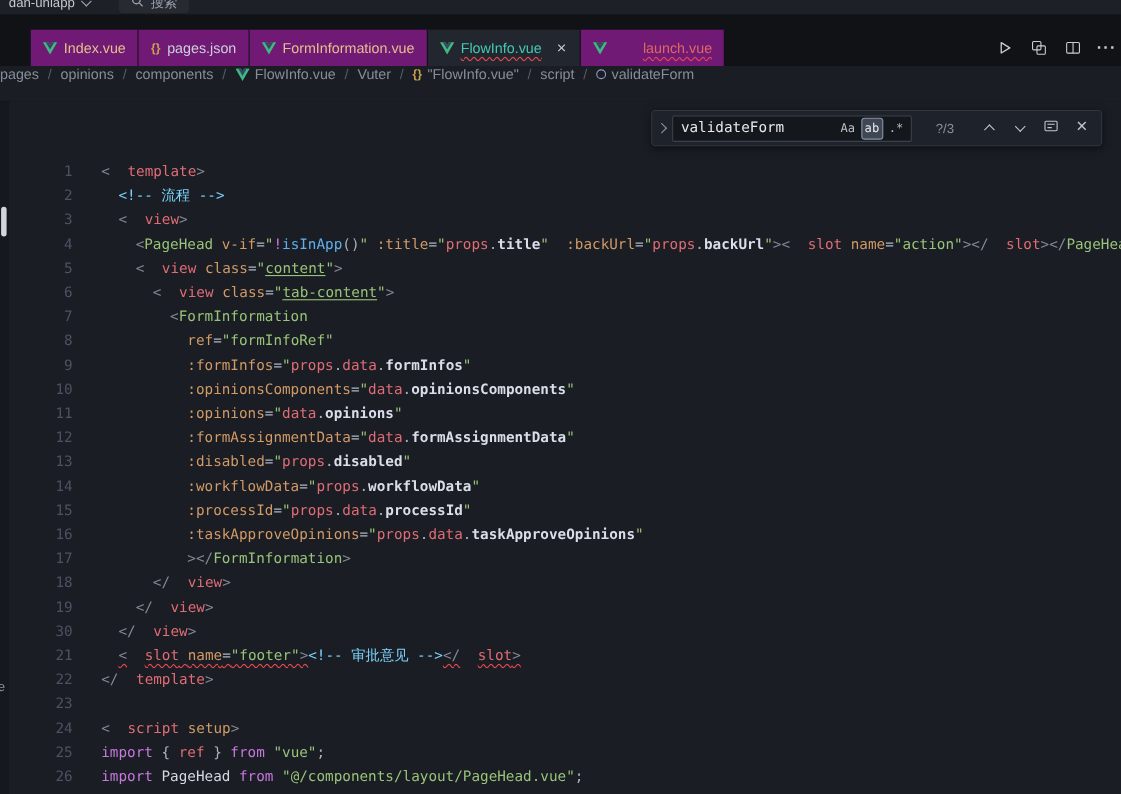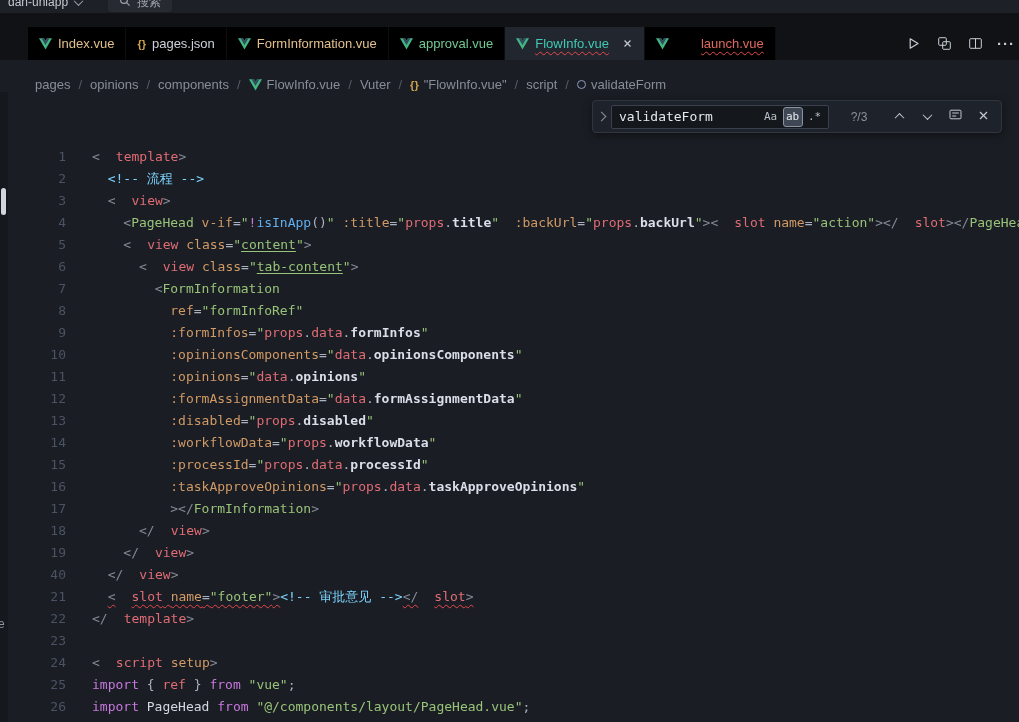--- a/index.html
+++ b/index.html
@@ -14,30 +14,30 @@
   
   .title-bar { height: 13px; background: #1d2026; position: relative; overflow: hidden; }
   .tb-inner { position: absolute; top: -9px; left: 0; height: 22px; display: flex; align-items: center; font-size: 12px; color: #c3c8d0; }
   .ws-name { margin-left: 8px; }
   .tb-caret { margin-left: 7px; color: #9aa1ac; }
   .tb-search { display: flex; align-items: center; gap: 6px; margin-left: 26px; background: #272b31; border-radius: 4px; padding: 2px 11px; height: 19px; color: #9aa1ac; font-size: 12px; }
 
   
   .tab-bar { height: 47px; background: #101216; display: flex; align-items: flex-end; justify-content: space-between; }
   .tabs { display: flex; height: 33px; margin-left: 28px; }
-  .tab { display: flex; align-items: center; gap: 6px; padding: 0 11px; background: #000000; border-right: 1px solid #0b0d10; font-size: 13px; cursor: pointer; white-space: nowrap; }
+  .tab { display: flex; align-items: center; gap: 6px; padding: 0 11px; background: #701a75; border-right: 1px solid #0b0d10; font-size: 13px; cursor: pointer; white-space: nowrap; }
   .tab.active { background: #22262e; }
   .tab-ic { display: flex; align-items: center; }
   .tab-close { color: #c5cad2; margin-left: 7px; display: flex; align-items: center; }
   .editor-actions { display: flex; align-items: center; gap: 9px; height: 33px; padding-right: 2px; }
   .ea-btn { width: 22px; height: 22px; display: flex; align-items: center; justify-content: center; color: #c8cdd5; cursor: pointer; }
   .more-dots { font-size: 15px; font-weight: 700; letter-spacing: 1px; line-height: 10px; }
 
   
-  .breadcrumbs { height: 32px; display: flex; align-items: flex-end; padding-left: 35px; gap: 8px; font-size: 13px; color: #878e99; background: #1a1d23; white-space: nowrap; }
+  .breadcrumbs { height: 32px; display: flex; align-items: flex-start; gap: 8px; font-size: 13px; color: #878e99; background: #1a1d23; white-space: nowrap; }
   .bc-item { display: flex; align-items: center; gap: 5px; cursor: pointer; }
   .bc-sep { color: #555c66; }
   .bc-braces, .json-ic { color: #cfa44e; font-weight: 700; font-size: 11px; }
   .sym-circle { width: 9px; height: 9px; border: 1.5px solid #929bc4; border-radius: 50%; display: inline-block; }
 
   
   .editor { position: relative; height: 630px; background: #1a1d23; }
   .code { padding-top: 54px; font-family: "DejaVu Sans Mono", "DejaVu Sans", monospace; font-size: 13px; line-height: 22px; }
   .code-line { display: flex; height: 22px; white-space: pre; }
   .ln { width: 66px; text-align: right; color: #4b5363; flex: none; }
@@ -118,29 +118,20 @@
           <span class="tab-label" data-name="tab-label" style="color: rgb(204, 209, 217);">pages.json</span>
         </div>
         <div class="tab" data-name="tab-forminformation.vue">
           <span class="tab-ic" data-name="vue-file-icon">
             <svg width="13" height="12" viewBox="0 0 24 21">
               <path d="M14.8 0 12 4.7 9.2 0H0l12 20.7L24 0Z" fill="#41b883"></path>
               <path d="M14.8 0 12 4.7 9.2 0H4.7L12 12.4 19.3 0Z" fill="#35495e"></path>
             </svg>
           </span>
           <span class="tab-label" data-name="tab-label" style="color: rgb(226, 192, 141);">FormInformation.vue</span>
-        </div>
-        <div class="tab" data-name="tab-approval.vue">
-          <span class="tab-ic" data-name="vue-file-icon">
-            <svg width="13" height="12" viewBox="0 0 24 21">
-              <path d="M14.8 0 12 4.7 9.2 0H0l12 20.7L24 0Z" fill="#41b883"></path>
-              <path d="M14.8 0 12 4.7 9.2 0H4.7L12 12.4 19.3 0Z" fill="#35495e"></path>
-            </svg>
-          </span>
-          <span class="tab-label" data-name="tab-label" style="color: rgb(115, 201, 145);">approval.vue</span>
         </div>
         <div class="tab active" data-name="tab-flowinfo.vue">
           <span class="tab-ic" data-name="vue-file-icon">
             <svg width="13" height="12" viewBox="0 0 24 21">
               <path d="M14.8 0 12 4.7 9.2 0H0l12 20.7L24 0Z" fill="#41b883"></path>
               <path d="M14.8 0 12 4.7 9.2 0H4.7L12 12.4 19.3 0Z" fill="#35495e"></path>
             </svg>
           </span>
           <span class="tab-label c-sq" data-name="tab-label" style="color: rgb(66, 201, 180);">FlowInfo.vue</span>
           <span class="tab-close" data-name="close-icon">
@@ -293,21 +284,21 @@
         <div class="code-line" data-name="code-line-10"><span class="ln" data-name="line-number">10</span><span class="lc" data-name="code-text"><span class="c-def" data-name="code-token">          </span><span class="c-attr" data-name="code-token">:opinionsComponents</span><span class="c-def" data-name="code-token">=</span><span class="c-str" data-name="code-token">"</span><span class="c-var" data-name="code-token">data</span><span class="c-def" data-name="code-token">.</span><span class="c-prop" data-name="code-token">opinionsComponents</span><span class="c-str" data-name="code-token">"</span></span></div>
         <div class="code-line" data-name="code-line-11"><span class="ln" data-name="line-number">11</span><span class="lc" data-name="code-text"><span class="c-def" data-name="code-token">          </span><span class="c-attr" data-name="code-token">:opinions</span><span class="c-def" data-name="code-token">=</span><span class="c-str" data-name="code-token">"</span><span class="c-var" data-name="code-token">data</span><span class="c-def" data-name="code-token">.</span><span class="c-prop" data-name="code-token">opinions</span><span class="c-str" data-name="code-token">"</span></span></div>
         <div class="code-line" data-name="code-line-12"><span class="ln" data-name="line-number">12</span><span class="lc" data-name="code-text"><span class="c-def" data-name="code-token">          </span><span class="c-attr" data-name="code-token">:formAssignmentData</span><span class="c-def" data-name="code-token">=</span><span class="c-str" data-name="code-token">"</span><span class="c-var" data-name="code-token">data</span><span class="c-def" data-name="code-token">.</span><span class="c-prop" data-name="code-token">formAssignmentData</span><span class="c-str" data-name="code-token">"</span></span></div>
         <div class="code-line" data-name="code-line-13"><span class="ln" data-name="line-number">13</span><span class="lc" data-name="code-text"><span class="c-def" data-name="code-token">          </span><span class="c-attr" data-name="code-token">:disabled</span><span class="c-def" data-name="code-token">=</span><span class="c-str" data-name="code-token">"</span><span class="c-var" data-name="code-token">props</span><span class="c-def" data-name="code-token">.</span><span class="c-prop" data-name="code-token">disabled</span><span class="c-str" data-name="code-token">"</span></span></div>
         <div class="code-line" data-name="code-line-14"><span class="ln" data-name="line-number">14</span><span class="lc" data-name="code-text"><span class="c-def" data-name="code-token">          </span><span class="c-attr" data-name="code-token">:workflowData</span><span class="c-def" data-name="code-token">=</span><span class="c-str" data-name="code-token">"</span><span class="c-var" data-name="code-token">props</span><span class="c-def" data-name="code-token">.</span><span class="c-prop" data-name="code-token">workflowData</span><span class="c-str" data-name="code-token">"</span></span></div>
         <div class="code-line" data-name="code-line-15"><span class="ln" data-name="line-number">15</span><span class="lc" data-name="code-text"><span class="c-def" data-name="code-token">          </span><span class="c-attr" data-name="code-token">:processId</span><span class="c-def" data-name="code-token">=</span><span class="c-str" data-name="code-token">"</span><span class="c-var" data-name="code-token">props</span><span class="c-def" data-name="code-token">.</span><span class="c-var" data-name="code-token">data</span><span class="c-def" data-name="code-token">.</span><span class="c-prop" data-name="code-token">processId</span><span class="c-str" data-name="code-token">"</span></span></div>
         <div class="code-line" data-name="code-line-16"><span class="ln" data-name="line-number">16</span><span class="lc" data-name="code-text"><span class="c-def" data-name="code-token">          </span><span class="c-attr" data-name="code-token">:taskApproveOpinions</span><span class="c-def" data-name="code-token">=</span><span class="c-str" data-name="code-token">"</span><span class="c-var" data-name="code-token">props</span><span class="c-def" data-name="code-token">.</span><span class="c-var" data-name="code-token">data</span><span class="c-def" data-name="code-token">.</span><span class="c-prop" data-name="code-token">taskApproveOpinions</span><span class="c-str" data-name="code-token">"</span></span></div>
         <div class="code-line" data-name="code-line-17"><span class="ln" data-name="line-number">17</span><span class="lc" data-name="code-text"><span class="c-def" data-name="code-token">          </span><span class="c-pun" data-name="code-token">&gt;</span><span class="c-pun" data-name="code-token">&lt;/</span><span class="c-cmp" data-name="code-token">FormInformation</span><span class="c-pun" data-name="code-token">&gt;</span></span></div>
         <div class="code-line" data-name="code-line-18"><span class="ln" data-name="line-number">18</span><span class="lc" data-name="code-text"><span class="c-def" data-name="code-token">      </span><span class="c-pun" data-name="code-token">&lt;/</span><span class="c-tag" data-name="code-token">view</span><span class="c-pun" data-name="code-token">&gt;</span></span></div>
         <div class="code-line" data-name="code-line-19"><span class="ln" data-name="line-number">19</span><span class="lc" data-name="code-text"><span class="c-def" data-name="code-token">    </span><span class="c-pun" data-name="code-token">&lt;/</span><span class="c-tag" data-name="code-token">view</span><span class="c-pun" data-name="code-token">&gt;</span></span></div>
-        <div class="code-line" data-name="code-line-20"><span class="ln" data-name="line-number">40</span><span class="lc" data-name="code-text"><span class="c-def" data-name="code-token">  </span><span class="c-pun" data-name="code-token">&lt;/</span><span class="c-tag" data-name="code-token">view</span><span class="c-pun" data-name="code-token">&gt;</span></span></div>
+        <div class="code-line" data-name="code-line-20"><span class="ln" data-name="line-number">30</span><span class="lc" data-name="code-text"><span class="c-def" data-name="code-token">  </span><span class="c-pun" data-name="code-token">&lt;/</span><span class="c-tag" data-name="code-token">view</span><span class="c-pun" data-name="code-token">&gt;</span></span></div>
         <div class="code-line" data-name="code-line-21"><span class="ln" data-name="line-number">21</span><span class="lc" data-name="code-text"><span class="c-def" data-name="code-token">  </span><span class="c-pun c-sq" data-name="code-token">&lt;</span><span class="c-tag c-sq" data-name="code-token">slot</span><span class="c-def c-sq" data-name="code-token"> </span><span class="c-attr c-sq" data-name="code-token">name</span><span class="c-def c-sq" data-name="code-token">=</span><span class="c-str c-sq" data-name="code-token">"footer"</span><span class="c-pun c-sq" data-name="code-token">&gt;</span><span class="c-com" data-name="code-token">&lt;!-- 审批意见 --&gt;</span><span class="c-pun c-sq" data-name="code-token">&lt;/</span><span class="c-tag c-sq" data-name="code-token">slot</span><span class="c-pun c-sq" data-name="code-token">&gt;</span></span></div>
         <div class="code-line" data-name="code-line-22"><span class="ln" data-name="line-number">22</span><span class="lc" data-name="code-text"><span class="c-pun" data-name="code-token">&lt;/</span><span class="c-tag" data-name="code-token">template</span><span class="c-pun" data-name="code-token">&gt;</span></span></div>
         <div class="code-line" data-name="code-line-23"><span class="ln" data-name="line-number">23</span><span class="lc" data-name="code-text"></span></div>
         <div class="code-line" data-name="code-line-24"><span class="ln" data-name="line-number">24</span><span class="lc" data-name="code-text"><span class="c-pun" data-name="code-token">&lt;</span><span class="c-tag" data-name="code-token">script</span><span class="c-def" data-name="code-token"> </span><span class="c-attr" data-name="code-token">setup</span><span class="c-pun" data-name="code-token">&gt;</span></span></div>
         <div class="code-line" data-name="code-line-25"><span class="ln" data-name="line-number">25</span><span class="lc" data-name="code-text"><span class="c-kw" data-name="code-token">import</span><span class="c-def" data-name="code-token"> { </span><span class="c-var" data-name="code-token">ref</span><span class="c-def" data-name="code-token"> } </span><span class="c-kw" data-name="code-token">from</span><span class="c-def" data-name="code-token"> </span><span class="c-str" data-name="code-token">"vue"</span><span class="c-def" data-name="code-token">;</span></span></div>
         <div class="code-line" data-name="code-line-26"><span class="ln" data-name="line-number">26</span><span class="lc" data-name="code-text"><span class="c-kw" data-name="code-token">import</span><span class="c-def" data-name="code-token"> </span><span class="c-idf" data-name="code-token">PageHead</span><span class="c-def" data-name="code-token"> </span><span class="c-kw" data-name="code-token">from</span><span class="c-def" data-name="code-token"> </span><span class="c-str" data-name="code-token">"@/components/layout/PageHead.vue"</span><span class="c-def" data-name="code-token">;</span></span></div>
       </div>
   </div>
 
   <div class="left-strip" data-name="left-edge-strip"></div>

